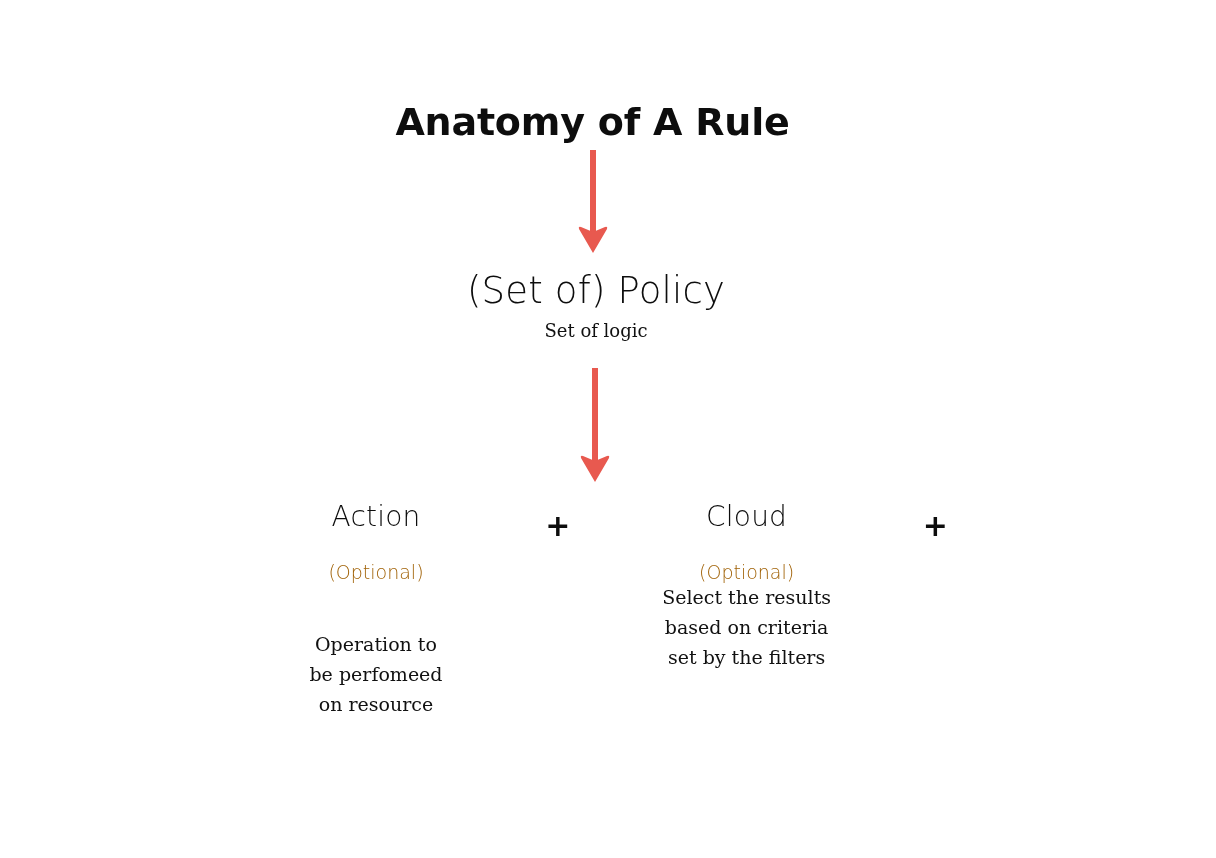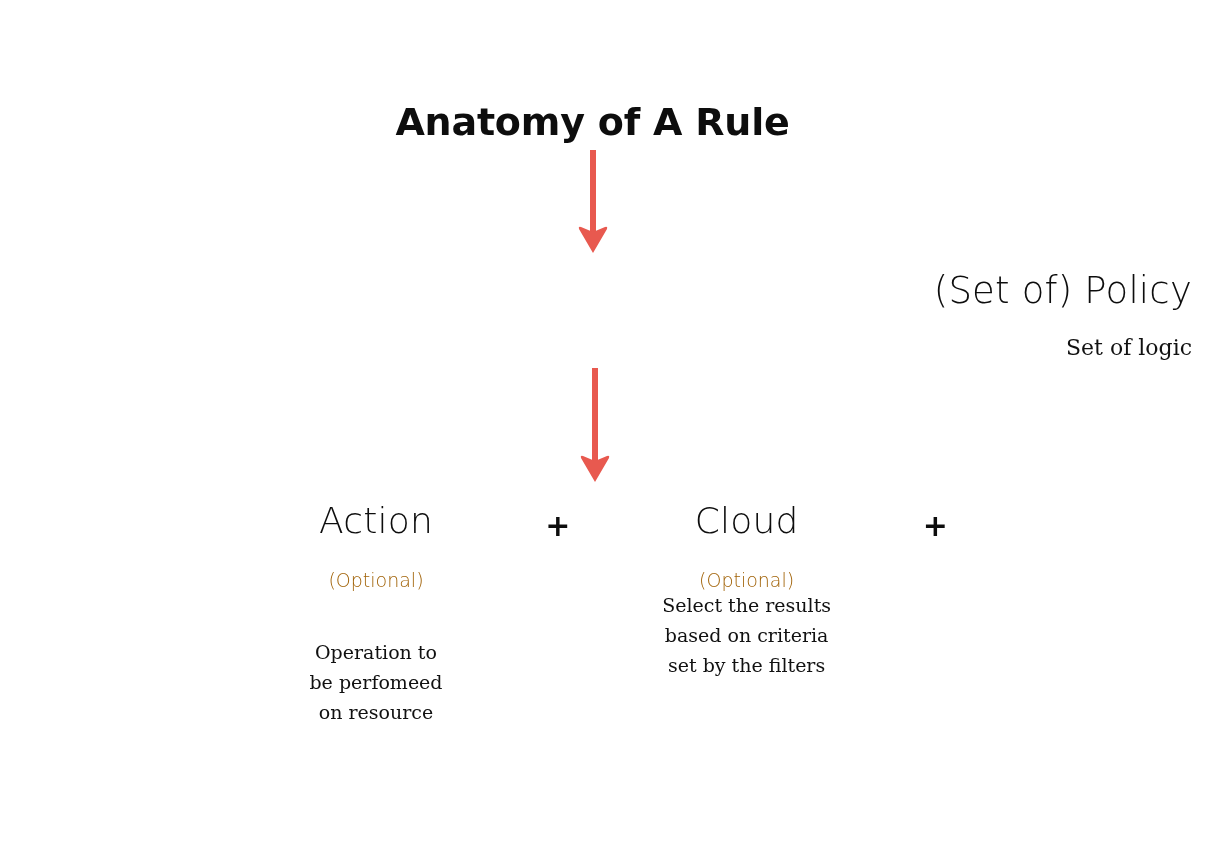--- a/index.html
+++ b/index.html
@@ -45,36 +45,36 @@
   }
   .arrow-1 { left: 573px; top: 150px; }
   .arrow-2 { left: 575px; top: 368px; }
 
   
   .policy-block {
     position: absolute;
     top: 271px;
     left: 0;
     width: 1192px;
-    text-align: right;
+    text-align: center;
   }
   .policy-title {
     font-family: "DejaVu Sans", sans-serif;
     font-weight: 300;
     font-size: 37px;
     letter-spacing: 0.2px;
     color: #0d0d0d;
     line-height: 1.1;
     white-space: nowrap;
   }
   .policy-sub {
-    margin-top: 23px;
+    margin-top: 8px;
     font-family: "DejaVu Serif", serif;
     font-weight: 400;
-    font-size: 22px;
+    font-size: 18px;
     color: #111111;
     white-space: nowrap;
   }
 
   
   .columns {
     position: absolute;
     top: 503px;
     left: 288px;
     width: 660px;
@@ -88,21 +88,21 @@
     flex-direction: column;
     align-items: center;
   }
   .col-action    { width: 176px; }
   .col-filter    { width: 190px; }
   .col-resource  { width: 240px; }
 
   .term {
     font-family: "DejaVu Sans", sans-serif;
     font-weight: 300;
-    font-size: 36px;
+    font-size: 28px;
     letter-spacing: 0.2px;
     color: #0d0d0d;
     line-height: 1;
     white-space: nowrap;
   }
   .optional {
     margin-top: 32px;
     font-family: "DejaVu Sans", sans-serif;
     font-weight: 300;
     font-size: 19px;

